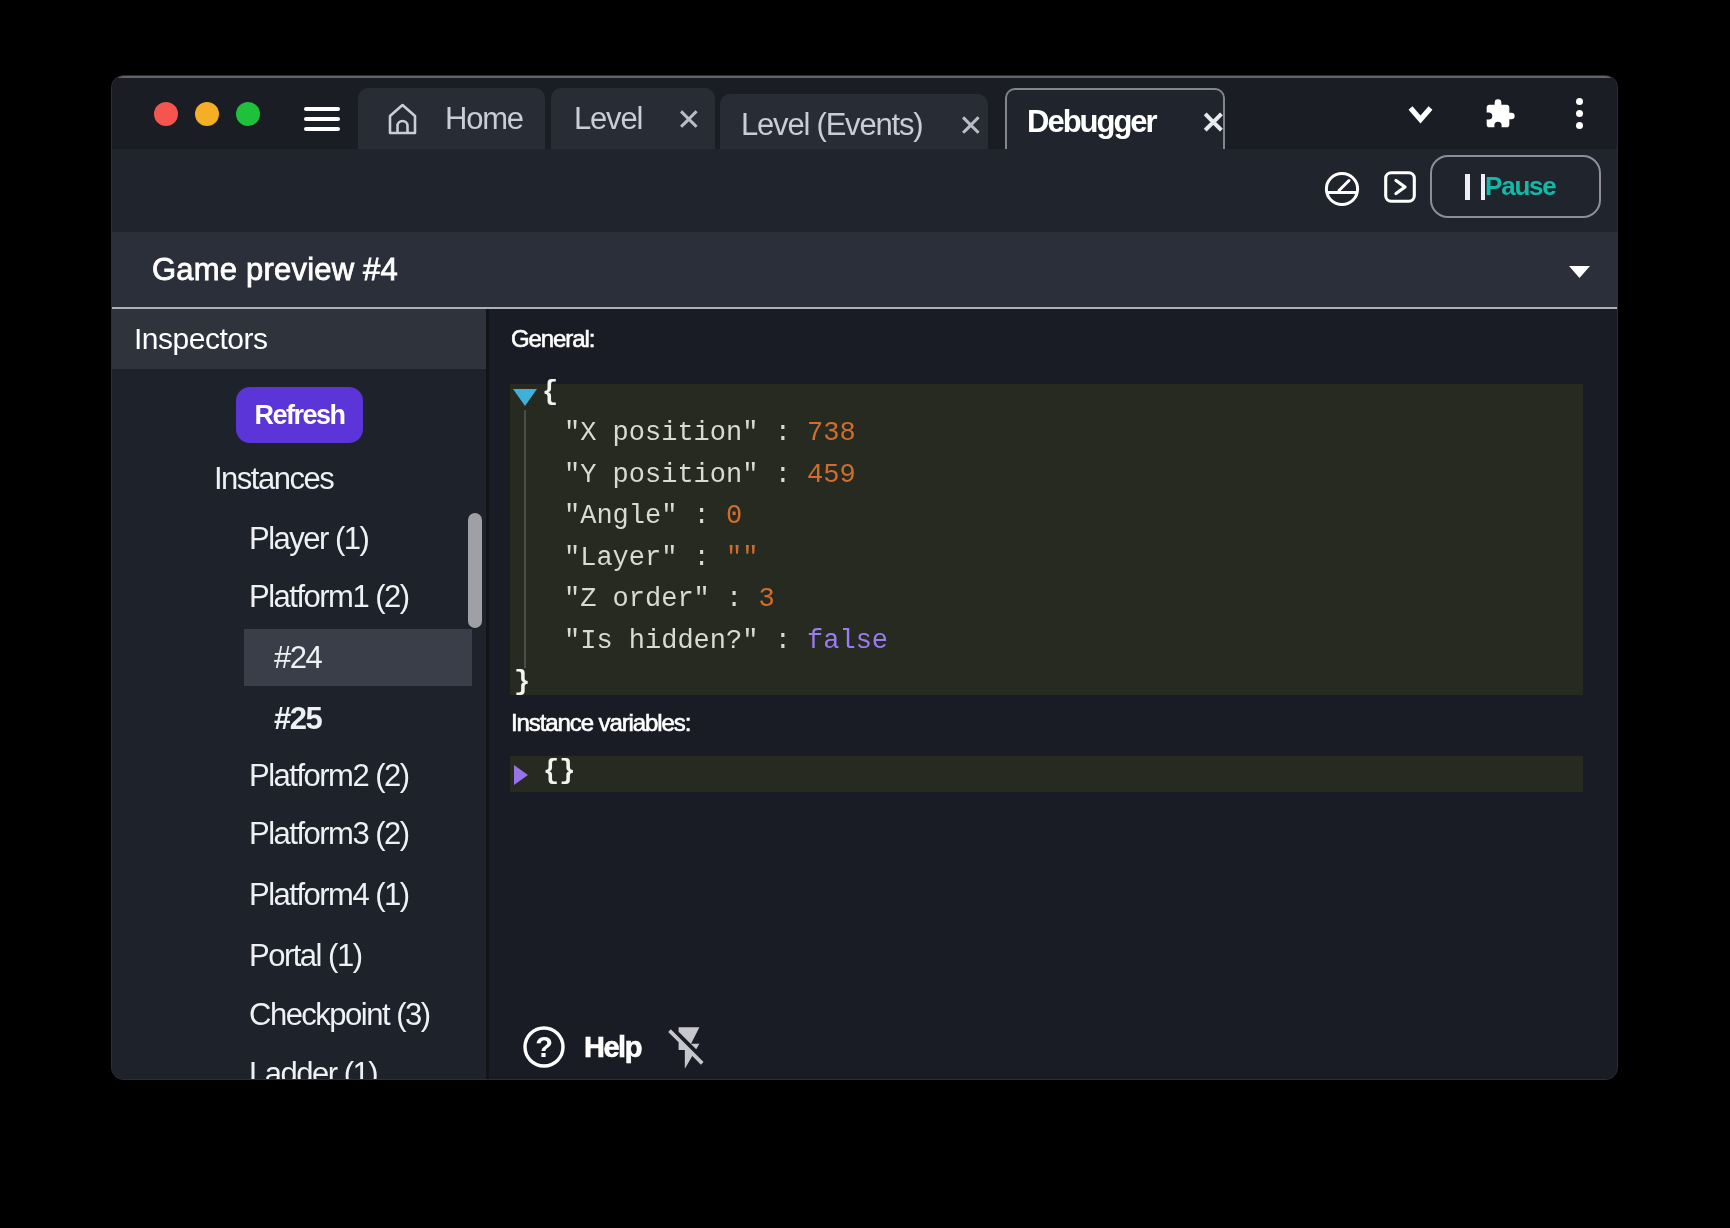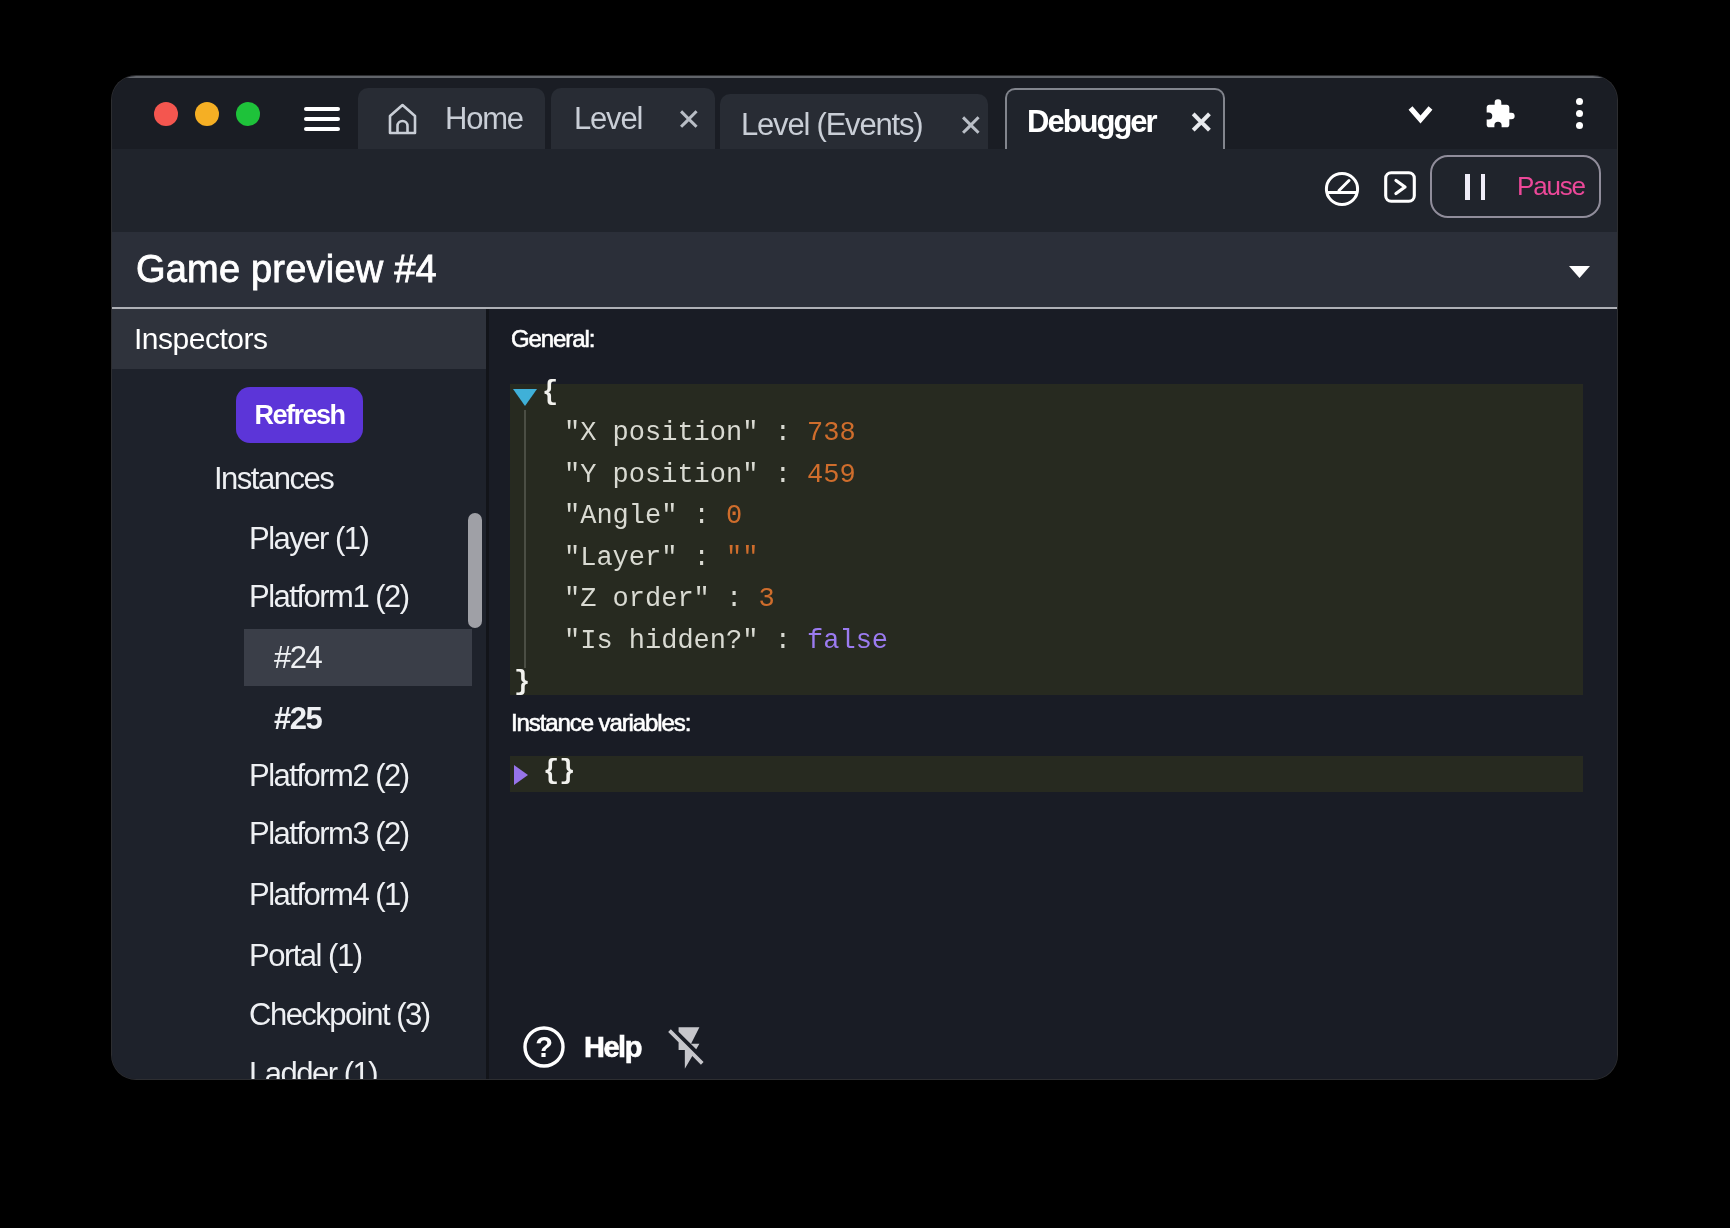--- a/index.html
+++ b/index.html
@@ -1,40 +1,40 @@
 <!DOCTYPE html>
 <html><head>
 <meta charset="utf-8">
 <style>
   * { margin:0; padding:0; box-sizing:border-box; }
   html,body { width:1730px; height:1228px; background:#000; overflow:hidden; }
   body { font-family:"Liberation Sans", sans-serif; position:relative; }
   .abs { position:absolute; }
   .window {
     position:absolute; left:112px; top:76px; width:1505px; height:1003px;
-    background:#191c25; border-radius:24px; overflow:hidden;
+    background:#191c25; border-radius:12px; overflow:hidden;
     box-shadow: 0 0 0 1px rgba(160,165,175,0.28);
   }
   .topedge { position:absolute; left:6px; top:0; right:6px; height:2px; background:rgba(235,238,244,0.34); border-radius:2px; z-index:50; }
   
   .titlebar { position:absolute; left:0; top:0; width:100%; height:73px; background:#1a1d24; }
   .dot { position:absolute; width:24px; height:24px; border-radius:50%; top:26px; }
   .burger span { position:absolute; left:192px; width:36px; height:4px; border-radius:2px; background:#fff; }
   .tab { position:absolute; top:12px; height:62px; border-radius:10px 10px 0 0;
          display:flex; align-items:center; color:#c9ced6; font-size:31px; letter-spacing:-1.2px; white-space:nowrap; }
   .tab.inactive { background:#282c34; }
   .tab.active { background:#20242c; border:2px solid #82858d; border-bottom:none; color:#fff; font-weight:700; height:66px; letter-spacing:-2px; }
   .closex { font-size:30px; color:#b9bec6; }
   
   .toolbar { position:absolute; left:0; top:73px; width:100%; height:83px; background:#20242c; }
   .pausebtn { position:absolute; left:1318px; top:6px; width:171px; height:63px; border:2px solid #908d9b;
               border-radius:18px; display:flex; align-items:center; padding-left:33px; }
   
   .gamehead { position:absolute; left:0; top:156px; width:100%; height:75px; background:#2b2f39;
-              display:flex; align-items:center; color:#fff; font-size:38px; font-weight:400; -webkit-text-stroke:0.8px #fff; letter-spacing:0.2px; padding-left:24px; }
+              display:flex; align-items:center; color:#fff; font-size:31px; font-weight:400; -webkit-text-stroke:0.8px #fff; letter-spacing:0.2px; padding-left:40px; }
   .sep { position:absolute; left:0; top:231px; width:100%; height:2px; background:#aeb0b6; }
   
   .content { position:absolute; left:0; top:233px; width:100%; height:770px; }
   .sidebar { position:absolute; left:0; top:0; width:374px; height:100%; background:#1e222b; }
   .sb-head { position:absolute; left:0; top:0; width:100%; height:60px; background:#2f333c;
              display:flex; align-items:center; color:#fff; font-size:30px; letter-spacing:-0.5px; padding-left:22px; }
   .refresh { position:absolute; left:124px; top:78px; width:127px; height:56px; background:#5c35d8;
              border-radius:14px; color:#fff; font-size:27px; font-weight:700; letter-spacing:-1.5px;
              display:flex; align-items:center; justify-content:center; }
   .sb-item { position:absolute; color:#eef0f3; font-size:31px; letter-spacing:-1.5px; white-space:nowrap; }
@@ -74,21 +74,21 @@
       <span>Home</span>
     </div>
     <div class="tab inactive" style="left:439px; width:164px; padding-left:23px;">
       <span>Level</span>
         <span class="closex" style="margin-left:34px;">✕</span>
     </div>
     <div class="tab inactive" style="left:608px; width:268px; padding-left:21px;margin-top:6px;">
       <span>Level (Events)</span>
         <span class="closex" style="margin-left:36px;">✕</span>
     </div>
-    <div class="tab active" style="left:893px; width:220px; padding-left:20px;">
+    <div class="tab active" style="left:893px; width:220px; padding-left:20px;gap:12px;">
       <span>Debugger</span>
         <span class="closex" style="margin-left:33px; letter-spacing:0; color:#e8eaee;">✕</span>
     </div>
     <svg class="abs" style="left:1296px; top:29px;" width="25" height="19" viewBox="0 0 25 19">
       <path d="M2.5 3 L12.5 14.5 L22.5 3" fill="none" stroke="#fff" stroke-width="5.2" stroke-linecap="butt" stroke-linejoin="miter"></path>
     </svg>
     <svg class="abs" style="left:1372px; top:22px;" width="32" height="32" viewBox="0 0 24 24">
       <path fill="#fff" d="M20.5 11H19V7c0-1.1-.9-2-2-2h-4V3.5a2.5 2.5 0 0 0-5 0V5H4c-1.1 0-2 .9-2 2v3.8h1.5a2.7 2.7 0 0 1 0 5.4H2V20c0 1.1.9 2 2 2h3.8v-1.5a2.7 2.7 0 0 1 5.4 0V22H17c1.1 0 2-.9 2-2v-4h1.5a2.5 2.5 0 0 0 0-5z"></path>
     </svg>
     <div class="abs" style="left:1464px; top:22px;">
@@ -104,21 +104,21 @@
       <line x1="3" y1="21.5" x2="33" y2="21.5" stroke="#fff" stroke-width="3"></line>
       <line x1="15" y1="19.5" x2="25" y2="9.5" stroke="#fff" stroke-width="3" stroke-linecap="round"></line>
     </svg>
     <svg class="abs" style="left:1272px; top:22px;" width="32" height="32" viewBox="0 0 32 32">
       <rect x="1.7" y="1.7" width="28.6" height="28.6" rx="5.5" fill="none" stroke="#fff" stroke-width="3.1"></rect>
       <path d="M12 9.5 L21 16 L12 22.5" fill="none" stroke="#fff" stroke-width="3.3" stroke-linecap="round" stroke-linejoin="round"></path>
     </svg>
     <div class="pausebtn">
       <div style="width:4.5px;height:26px;background:#efedf8;margin-right:11px;"></div>
       <div style="width:4.5px;height:26px;background:#efedf8;"></div>
-      <span style="color:#ec4899; font-size:26px; font-weight:400; letter-spacing:-1.2px; margin-left:32px;">Pause</span>
+      <span style="color:#14b8a6; font-size:26px; font-weight:700; letter-spacing:-1.2px; ">Pause</span>
     </div>
   </div>
 
   <div class="gamehead">Game preview #4</div>
   <svg class="abs" style="left:1457px; top:190px;" width="21" height="12" viewBox="0 0 21 12">
     <path d="M0 0 H21 L10.5 12 Z" fill="#fff"></path>
   </svg>
   <div class="sep"></div>
 
   <div class="content">

